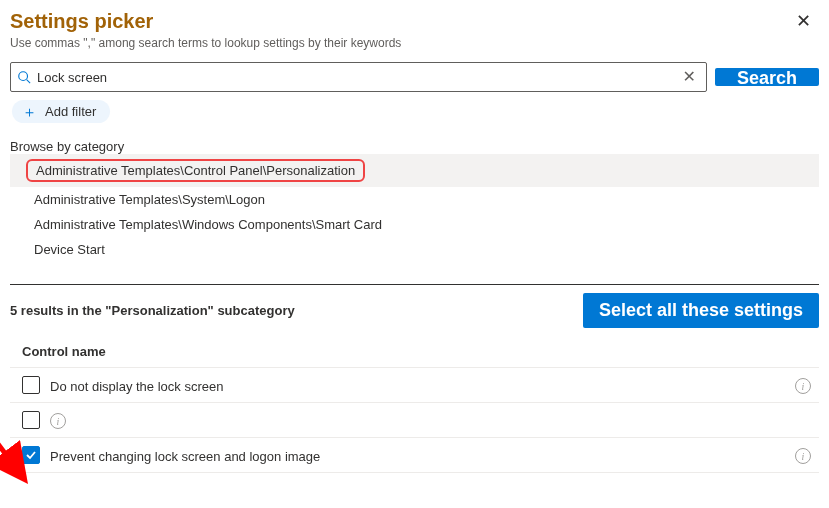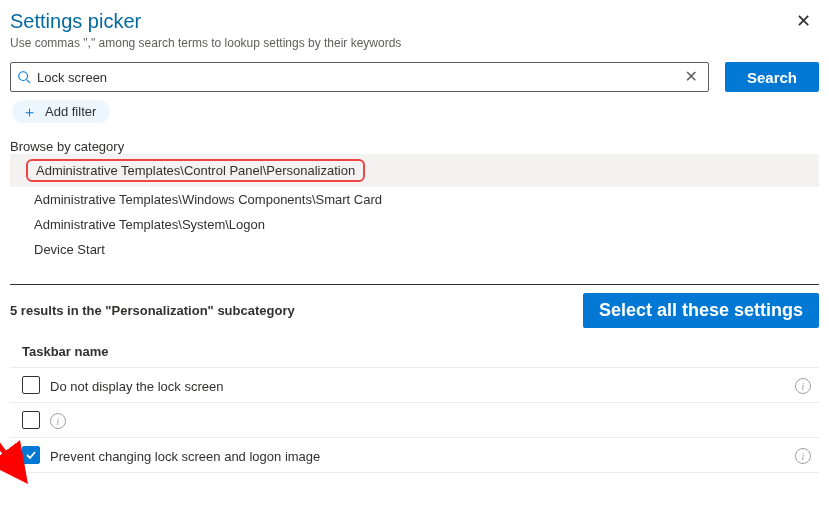--- a/index.html
+++ b/index.html
@@ -8,35 +8,35 @@
       font-size: 13px;
       color: #323130;
       background: #fff;
       width: 829px;
       height: 508px;
       overflow: hidden;
       position: relative;
     }
     .panel { padding: 8px 10px 0 10px; }
     .header-row { display: flex; justify-content: space-between; align-items: flex-start; }
-    .title { font-size: 20px; font-weight: 400; color: #0369a1; line-height: 1.3; }
+    .title { font-size: 20px; font-weight: 700; color: #a16207; line-height: 1.3; }
     .subtitle { font-size: 12px; color: #605e5c; margin-top: 2px; margin-bottom: 12px; }
     .close-btn { font-size: 18px; color: #323130; background: none; border: none; cursor: pointer; padding: 4px 8px; line-height: 1; }
-    .search-row { display: flex; gap: 16px; align-items: center; margin-bottom: 8px; }
+    .search-row { display: flex; gap: 8px; align-items: center; margin-bottom: 8px; }
     .search-wrap {
       flex: 1; display: flex; align-items: center;
       border: 1px solid #605e5c; border-radius: 2px;
       height: 30px; padding: 0 6px; background: #fff;
     }
     .search-icon { color: #0078d4; font-size: 14px; margin-right: 6px; display: inline-flex; align-items: center; }
     .search-input { flex: 1; border: none; outline: none; font-size: 13px; font-family: inherit; color: #323130; background: transparent; }
     .clear-btn { background: none; border: none; cursor: pointer; color: #605e5c; font-size: 16px; padding: 0 4px; line-height: 1; }
     .search-btn {
       background: #0078d4; color: #fff; border: none;
-      height: 30px; padding: 0 22px; font-size: 15px;
+      height: 18px; padding: 0 22px; font-size: 18px;
       border-radius: 2px; cursor: pointer; font-weight: 600;
     }
     .add-filter {
       display: inline-flex; align-items: center; gap: 8px;
       background: #edf5fd; color: #323130; border: none;
       border-radius: 14px; padding: 4px 14px 4px 10px;
       font-size: 13px; cursor: pointer; margin-left: 2px;
     }
     .add-filter .plus { color: #0078d4; font-size: 15px; font-weight: 400; line-height: 1; }
     .browse-label { font-size: 13px; margin-top: 16px; margin-bottom: 0; color: #323130; }
@@ -124,38 +124,38 @@
 
   <div class="browse-label">Browse by category</div>
 
   <div>
     <div class="cat-row selected">
       <span class="highlight-box">
         <span>Administrative Templates\Control Panel\Personalization</span>
       </span>
     </div>
     <div class="cat-row">
-      <span>Administrative Templates\Windows Components\Smart Card</span>
+      <span>Administrative Templates\System\Logon</span>
     </div>
     <div class="cat-row">
-      <span>Administrative Templates\System\Logon</span>
+      <span>Administrative Templates\Windows Components\Smart Card</span>
     </div>
     <div class="cat-row">
       <span>Device Start</span>
     </div>
   </div>
 
   <hr class="hr">
 
   <div class="results-row">
     <div class="results-text">5 results in the "Personalization" subcategory</div>
     <button class="select-all-btn">Select all these settings</button>
   </div>
 
-  <div class="col-header">Taskbar name</div>
+  <div class="col-header">Control name</div>
 
   <div class="setting-row">
     <span class="checkbox">
       
     </span>
     <span class="setting-label">Do not display the lock screen</span>
     <span class="info-icon">i</span>
   </div>
 
   <div class="setting-row">

